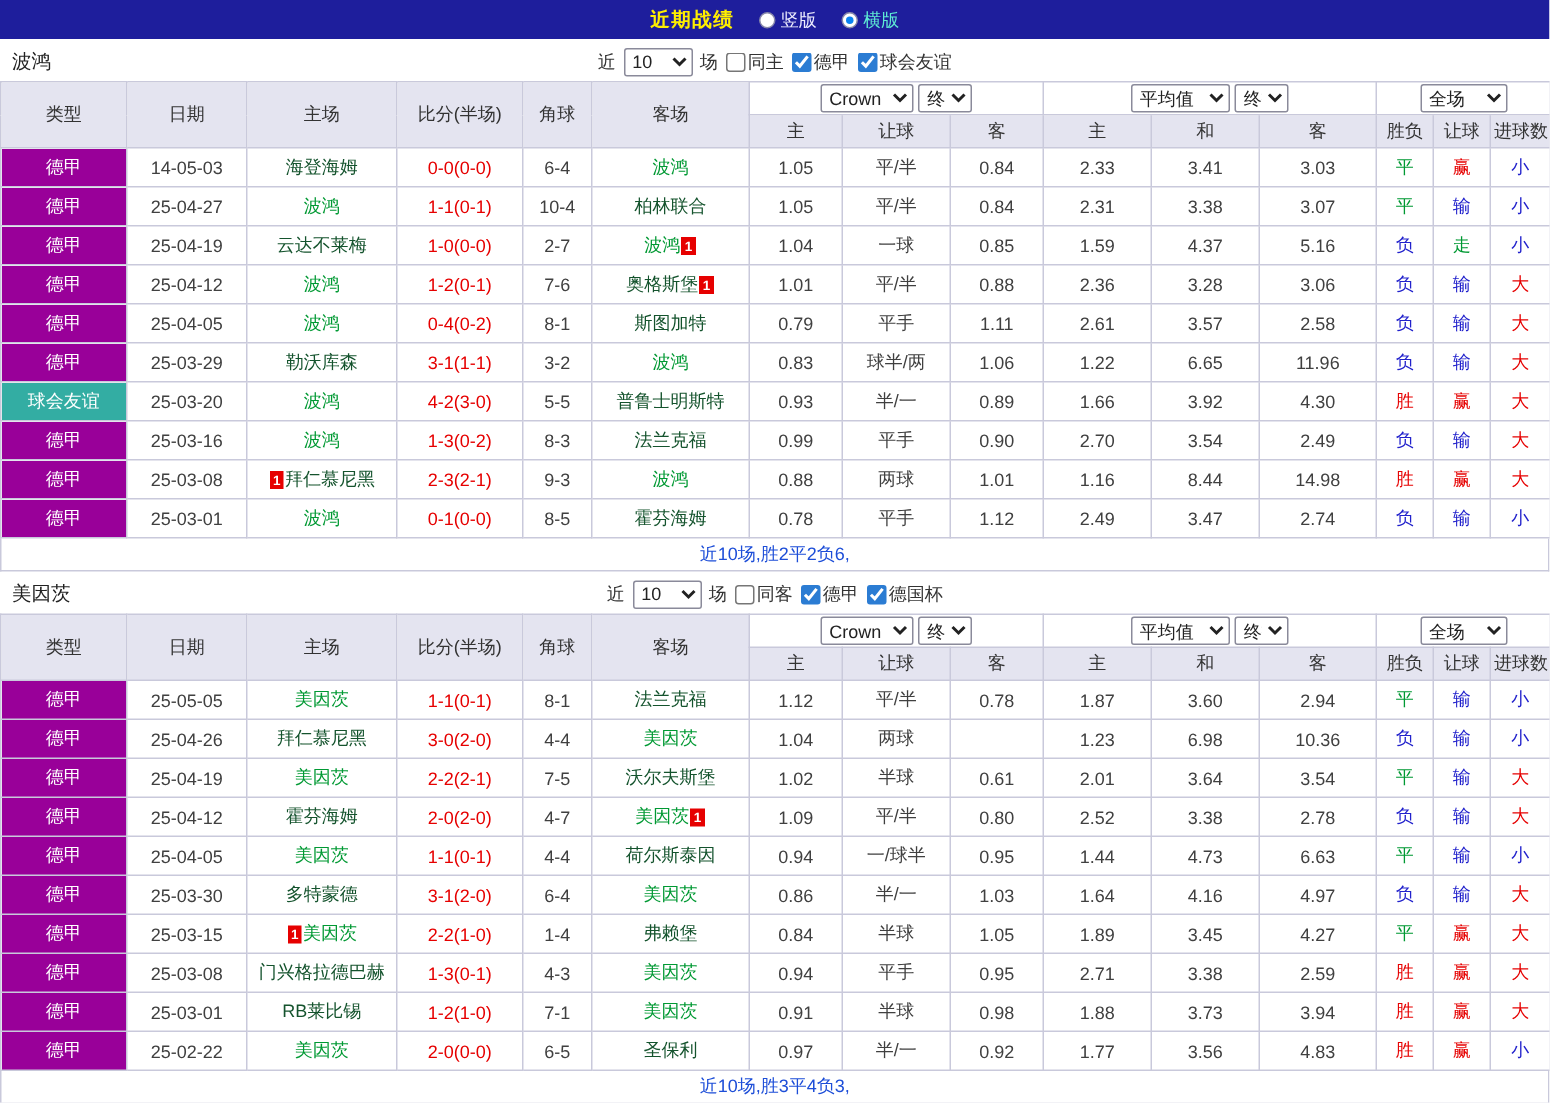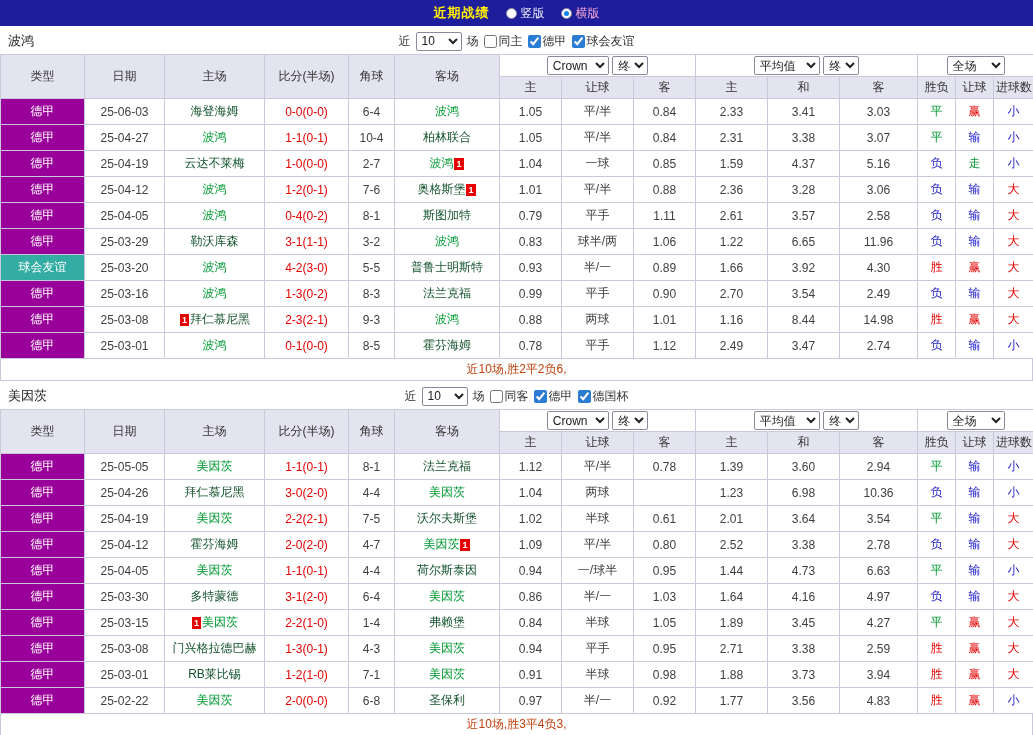--- a/index.html
+++ b/index.html
@@ -4,21 +4,21 @@
 <style>
   *{box-sizing:border-box;margin:0;padding:0}
   html,body{background:#fff}
   body{width:1033px;height:735px;font-family:"Liberation Sans","DejaVu Sans",sans-serif;font-size:12px;color:#333;overflow:hidden}
   .topbar{height:26px;background:#1E1E9C;display:flex;align-items:center;justify-content:center;gap:16px}
   .topbar-title{color:#FFEE00;font-weight:bold;font-size:13px;letter-spacing:1px}
   .radio-opt{display:inline-flex;align-items:center;gap:4px;cursor:pointer}
   .radio-dot{width:11px;height:11px;border-radius:50%;background:#fff;border:1px solid #8888aa;position:relative;display:inline-block}
   .radio-opt.selected .radio-dot::after{content:"";position:absolute;left:2px;top:2px;right:2px;bottom:2px;border-radius:50%;background:#0B82F0}
   .radio-label{color:#EEEEFF;font-size:12px}
-  .radio-opt.selected .radio-label{color:#f9a8d4}
+  .radio-opt.selected .radio-label{color:#5eead4}
   .section{margin-top:2px}
   .filter-row{height:26px;position:relative;display:flex;align-items:center;justify-content:center;gap:5px}
   .team-label{position:absolute;left:8px;top:0;height:26px;display:flex;align-items:center;font-size:13px;color:#222}
   .filter-controls{display:flex;align-items:center;gap:5px}
   .cb{display:inline-flex;align-items:center;gap:2px;cursor:pointer}
   .cb input{width:13px;height:13px;accent-color:#2B7CD3;margin:0}
   select{font-family:inherit;font-size:12px;height:19px;border:1px solid #8a8a9a;background:#fff;color:#222;border-radius:2px;padding:0 1px}
   .count-select{width:46px}
   .sel-book{width:62px}
   .sel-stage{width:36px}
@@ -28,21 +28,21 @@
   th,td{border:1px solid #C9C9DB;text-align:center;padding:0 2px;white-space:nowrap;overflow:hidden}
   thead th{height:22px;background:#E4E4F0;font-weight:normal;color:#333}
   thead th.ctrl{background:#fff}
   tbody td{height:26px;color:#404040}
   td.league{color:#fff}
   .tname{color:#14532d}
   .tname.focus{color:#009933}
   td.score{color:#E60000}
   .badge{display:inline-block;background:#E60000;color:#fff;font-size:9px;line-height:12px;min-width:8px;padding:0 2px;margin:0 1px;font-weight:bold}
   .summary-row{height:22px;display:flex;align-items:center;justify-content:center;gap:4px;border:1px solid #C9C9DB;border-top:none}
-  .sum-prefix{color:#c2410c}
+  .sum-prefix{color:#1d4ed8}
   .sum-stats{color:#E60000}
 </style>
 </head>
 <body>
 
 <div class="topbar">
   <span class="topbar-title">近期战绩</span>
   <span class="radio-opt">
     <span class="radio-dot"></span>
     <span class="radio-label">竖版</span>
@@ -120,21 +120,21 @@
         <th>和</th>
         <th>客</th>
         <th>胜负</th>
         <th>让球</th>
         <th>进球数</th>
       </tr>
     </thead>
     <tbody>
         <tr>
           <td class="league" style="background:#990099">德甲</td>
-          <td>25-06-03</td>
+          <td>14-05-03</td>
           <td><span class="tname">海登海姆</span></td>
           <td class="score">0-0(0-0)</td>
           <td>6-4</td>
           <td><span class="tname focus">波鸿</span></td>
           <td>1.05</td>
           <td>平/半</td>
           <td>0.84</td>
           <td>2.33</td>
           <td>3.41</td>
           <td>3.03</td>
@@ -377,21 +377,21 @@
         <tr>
           <td class="league" style="background:#990099">德甲</td>
           <td>25-05-05</td>
           <td><span class="tname focus">美因茨</span></td>
           <td class="score">1-1(0-1)</td>
           <td>8-1</td>
           <td><span class="tname">法兰克福</span></td>
           <td>1.12</td>
           <td>平/半</td>
           <td>0.78</td>
-          <td>1.39</td>
+          <td>1.87</td>
           <td>3.60</td>
           <td>2.94</td>
           <td style="color:#009933">平</td>
           <td style="color:#2222CC">输</td>
           <td style="color:#2222CC">小</td>
         </tr>
         <tr>
           <td class="league" style="background:#990099">德甲</td>
           <td>25-04-26</td>
           <td><span class="tname">拜仁慕尼黑</span></td>
@@ -525,21 +525,21 @@
           <td>3.94</td>
           <td style="color:#E60000">胜</td>
           <td style="color:#E60000">赢</td>
           <td style="color:#E60000">大</td>
         </tr>
         <tr>
           <td class="league" style="background:#990099">德甲</td>
           <td>25-02-22</td>
           <td><span class="tname focus">美因茨</span></td>
           <td class="score">2-0(0-0)</td>
-          <td>6-8</td>
+          <td>6-5</td>
           <td><span class="tname">圣保利</span></td>
           <td>0.97</td>
           <td>半/一</td>
           <td>0.92</td>
           <td>1.77</td>
           <td>3.56</td>
           <td>4.83</td>
           <td style="color:#E60000">胜</td>
           <td style="color:#E60000">赢</td>
           <td style="color:#2222CC">小</td>

